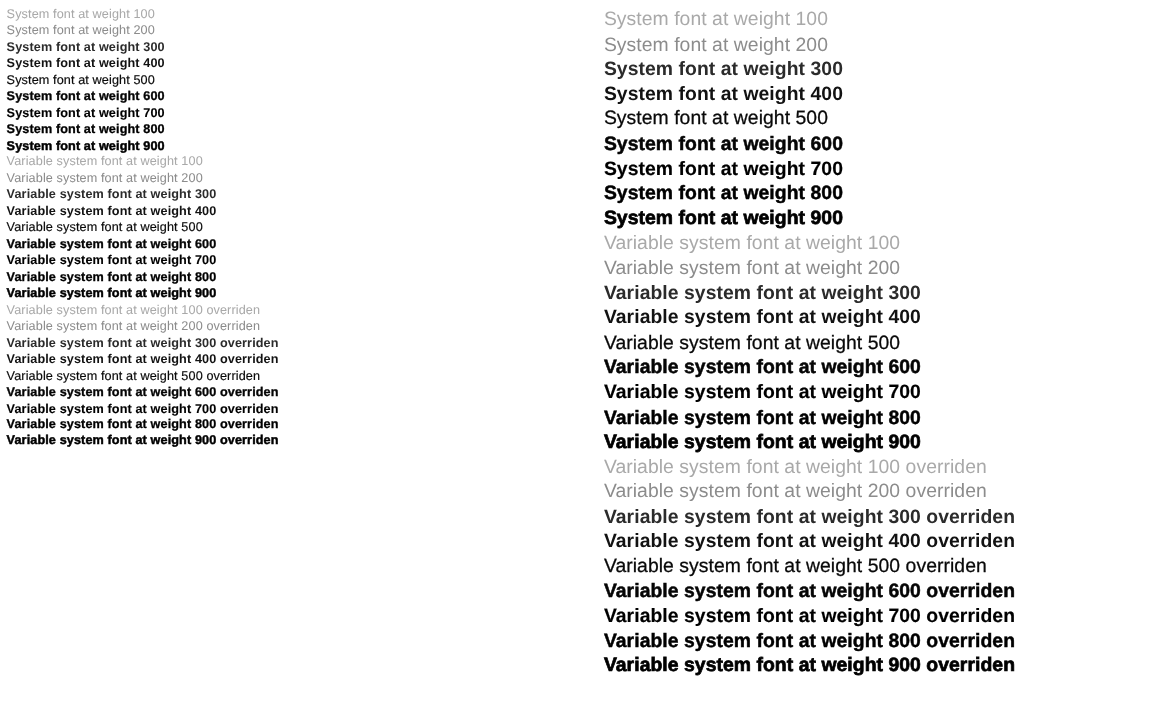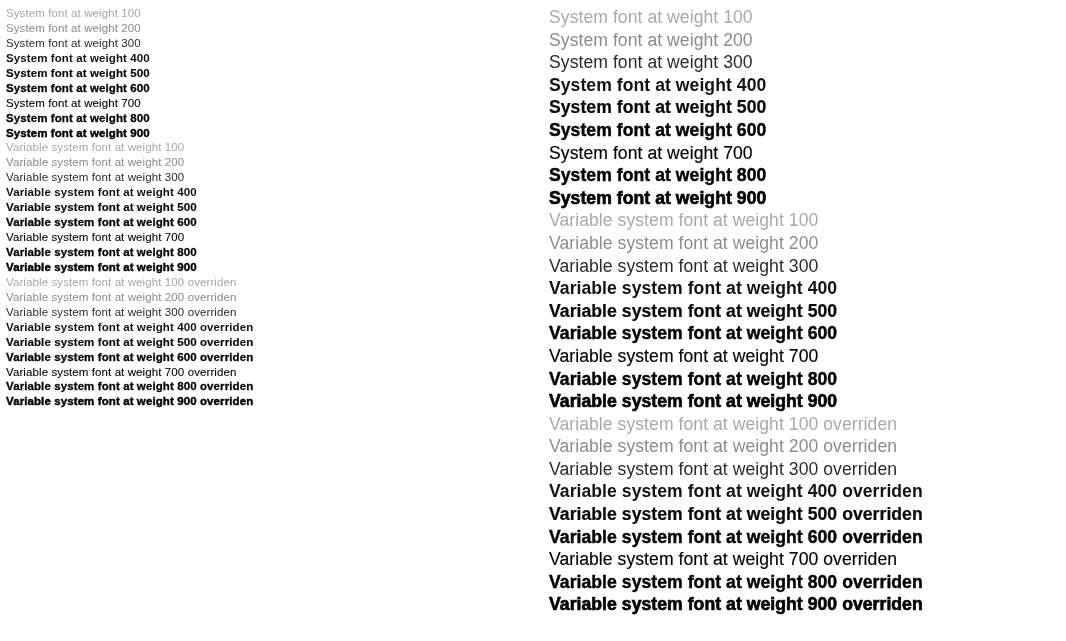--- a/index.html
+++ b/index.html
@@ -55,25 +55,25 @@
     font-size: 17.6px;
     line-height: 22.6px;
     height: 22.6px;
     white-space: nowrap;
     letter-spacing: 0.05px;
   }
 
   
   .w100 { font-weight: 100; color: #a9a9a9; }
   .w200 { font-weight: 200; color: #8c8c8c; }
-  .w300 { font-weight: 400; color: #2b2b2b; }
+  .w300 { font-weight: 700; color: #2b2b2b; }
   .w400 { font-weight: 700; color: #121212; }
-  .w500 { font-weight: 700; color: #090909; }
+  .w500 { font-weight: 400; color: #090909; }
   .w600 { font-weight: 700; color: #050505; }
-  .w700 { font-weight: 400; color: #000000; }
+  .w700 { font-weight: 700; color: #000000; }
   .w800 { font-weight: 800; color: #000000; }
   .w900 { font-weight: 900; color: #000000; }
 
   
   .column-small .w500 { -webkit-text-stroke: 0.16px currentColor; }
   .column-small .w600 { -webkit-text-stroke: 0.30px currentColor; }
   .column-small .w700 { -webkit-text-stroke: 0.10px currentColor; }
   .column-small .w800 { -webkit-text-stroke: 0.26px currentColor; }
   .column-small .w900 { -webkit-text-stroke: 0.42px currentColor; }
 

